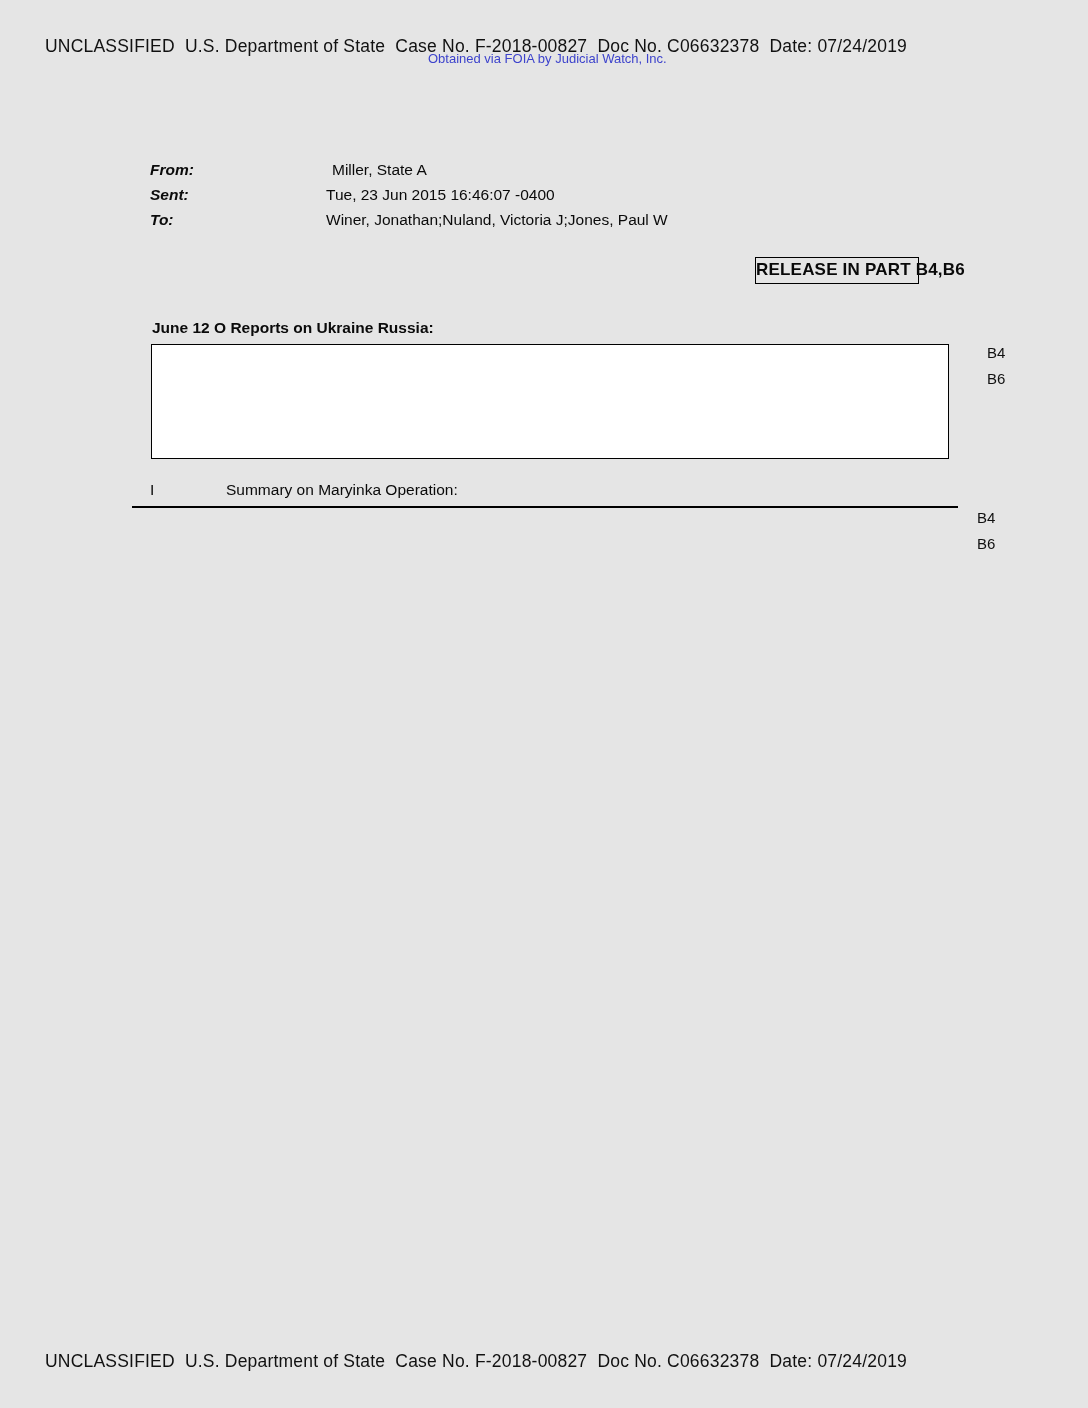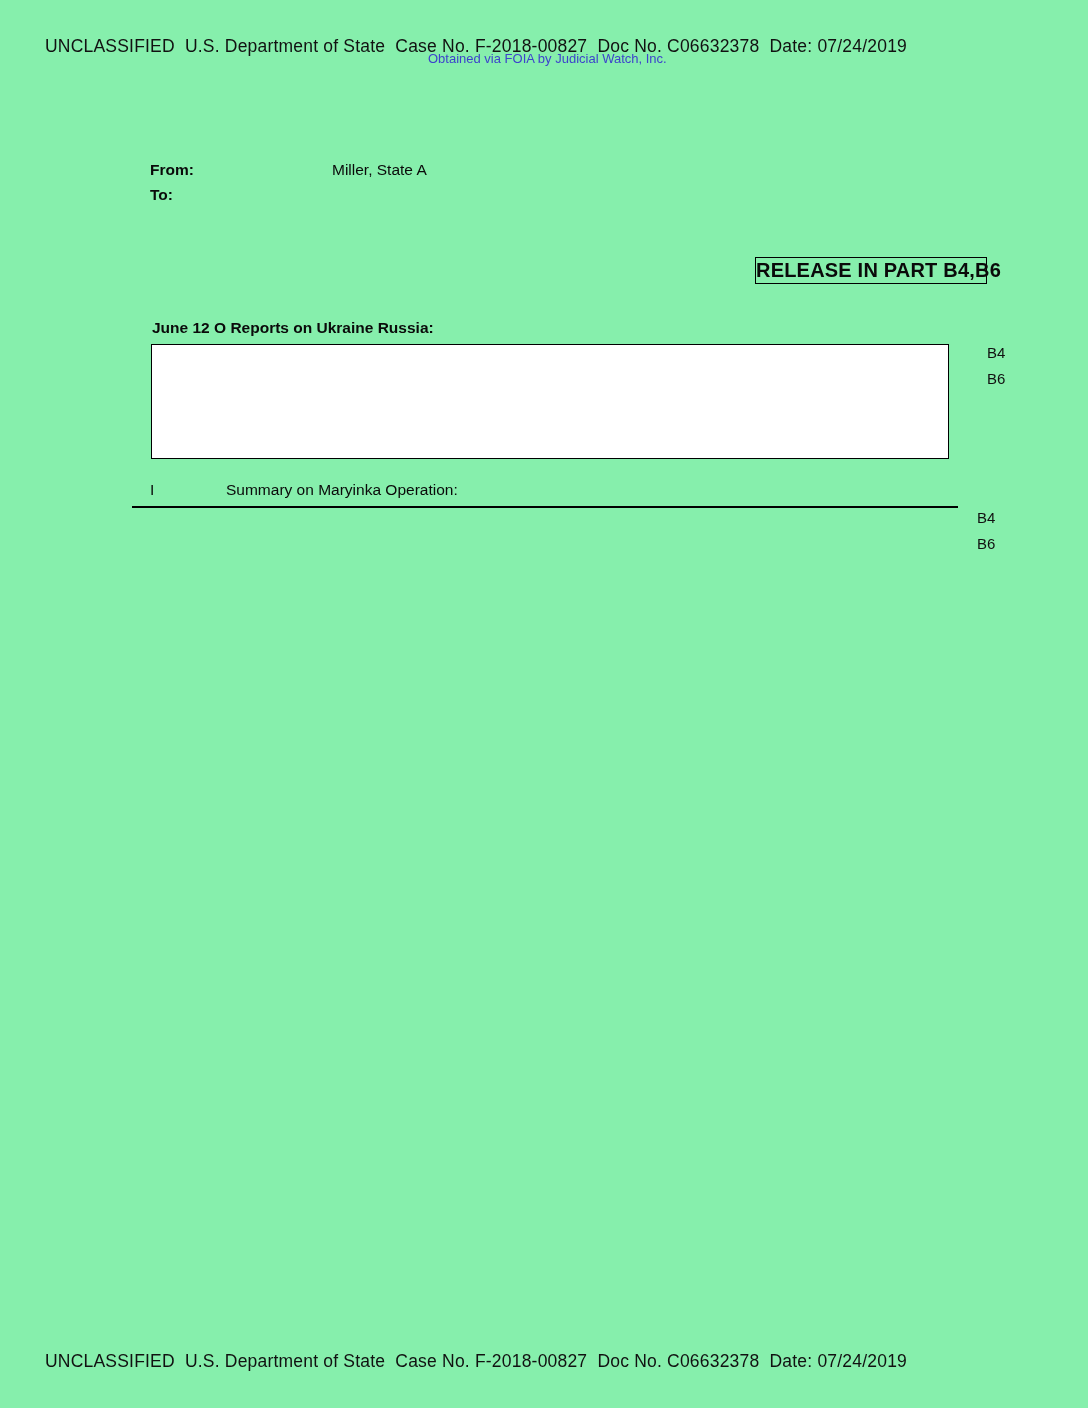--- a/index.html
+++ b/index.html
@@ -8,21 +8,21 @@
     height: 1408px;
     background: #ffffff;
     font-family: "Liberation Sans", sans-serif;
     color: #0a0a0a;
     overflow: hidden;
   }
   .page {
     position: relative;
     width: 1088px;
     height: 1408px;
-    background: #86efac;
+    background: #e5e5e5;
   }
 
   
   .doc-header {
     position: absolute;
     left: 45px;
     top: 36px;
     font-size: 17.5px;
     letter-spacing: 0.2px;
     white-space: pre;
@@ -48,37 +48,38 @@
   .email-header-row {
     position: relative;
     height: 25px;
     line-height: 25px;
     width: 700px;
   }
   .email-header-label {
     position: absolute;
     left: 0;
     font-weight: bold;
+    font-style: italic;
   }
   .email-header-value {
     position: absolute;
     left: 176px;
     white-space: pre;
   }
 
   
   .release-stamp {
     position: absolute;
     left: 755px;
     top: 257px;
-    width: 232px;
+    width: 164px;
     height: 27px;
     border: 1.5px solid #000000;
     font-weight: bold;
-    font-size: 20px;
+    font-size: 17px;
     text-align: center;
     line-height: 24px;
     letter-spacing: 0.2px;
     white-space: pre;
   }
 
   
   .report-title {
     position: absolute;
     left: 152px;
@@ -150,21 +151,26 @@
   <div class="doc-header">UNCLASSIFIED  U.S. Department of State  Case No. F-2018-00827  Doc No. C06632378  Date: 07/24/2019</div>
 
   <div class="foia-overlay">Obtained via FOIA by Judicial Watch, Inc.</div>
 
   <div class="email-headers">
     <div class="email-header-row">
       <span class="email-header-label">From:</span>
       <span class="email-header-value" style="left:182px">Miller, State A</span>
     </div>
     <div class="email-header-row">
+      <span class="email-header-label">Sent:</span>
+      <span class="email-header-value">Tue, 23 Jun 2015 16:46:07 -0400</span>
+    </div>
+    <div class="email-header-row">
       <span class="email-header-label">To:</span>
+      <span class="email-header-value">Winer, Jonathan;Nuland, Victoria J;Jones, Paul W</span>
     </div>
   </div>
 
   <div class="release-stamp">RELEASE IN PART B4,B6</div>
 
   <div class="report-title">June 12 O Reports on Ukraine Russia:</div>
 
   <div class="redaction-box"></div>
 
   <div class="exemption-codes exemption-codes-1">

